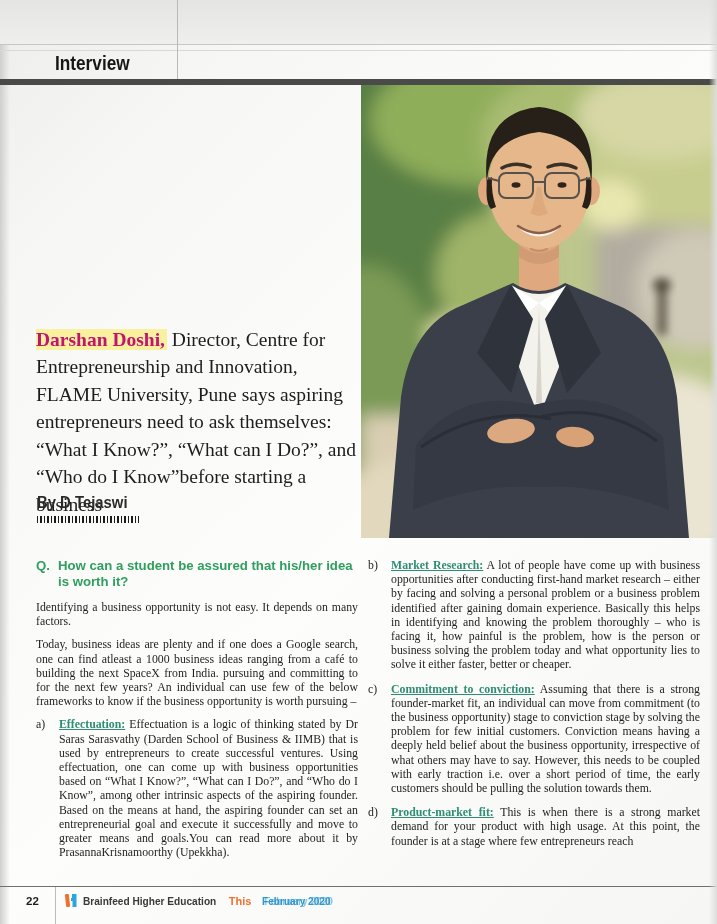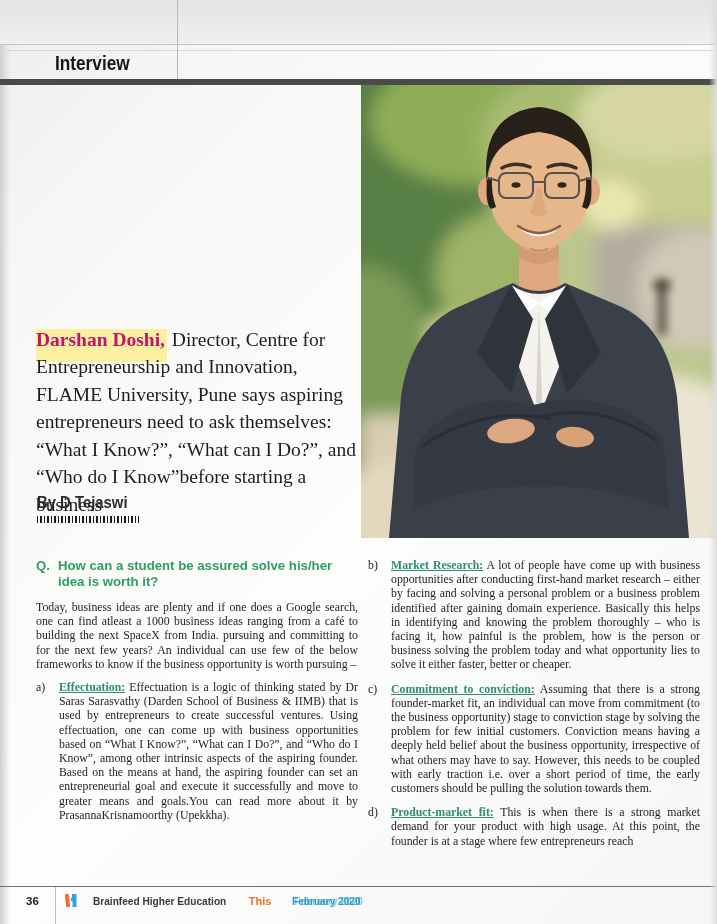--- a/index.html
+++ b/index.html
@@ -22,21 +22,21 @@
 
   
   .headline{position:absolute;left:36px;top:110px;width:330px;line-height:1;}
   .hl{display:block;font-weight:bold;transform:scaleX(0.80);transform-origin:0 50%;white-space:nowrap;letter-spacing:-0.5px;}
   .hl-teal{font-size:37px;line-height:30px;color:#1d9c90;}
   .hl-green{font-size:59px;line-height:49px;color:#7cbd43;margin-top:3px;}
 
   
   .intro{position:absolute;left:36px;top:306px;width:325px;
         font-family:"Liberation Serif",serif;font-size:19.5px;line-height:27.5px;color:#1d1d1d;}
-  .intro .name{font-weight:bold;color:#c1146e;background:#f9f1a0;padding:0 2px 12px 0;}
+  .intro .name{font-weight:bold;color:#c1146e;background:#f9f1a0;padding:0 2px 0 0;}
 
   
   .byline{position:absolute;left:37px;top:493px;font-size:16.5px;font-weight:bold;color:#2b2b2b;
         transform:scaleX(0.9);transform-origin:0 50%;}
   .barcode{position:absolute;left:37px;top:516px;width:102px;height:7px;
         background:repeating-linear-gradient(90deg,#1c1c1c 0 1px,transparent 1px 3px,#1c1c1c 3px 5px,transparent 5px 7px);}
 
   
   .photo{position:absolute;left:361px;top:85px;width:356px;height:453px;overflow:hidden;}
 
@@ -50,21 +50,21 @@
   .qhead .qp{position:absolute;left:0;top:0;}
   .para{margin:0 0 9px 0;}
   .item{position:relative;padding-left:23px;margin:0 0 10px 0;}
   .item .lbl{position:absolute;left:0;top:0;font-family:"Liberation Serif",serif;}
   .term{font-weight:bold;color:#2e8d73;text-decoration:underline;}
 
   
   .foot-line{position:absolute;left:0;top:886px;width:717px;height:0;border-top:1px solid #707070;}
   .foot-vline{position:absolute;left:55px;top:887px;width:1px;height:37px;background:#bdbdbc;}
   .pageno{position:absolute;left:26px;top:895px;font-size:11.5px;font-weight:bold;color:#1f1f1f;}
-  .brand{position:absolute;left:64px;top:893px;display:flex;align-items:center;gap:15px;font-size:11px;}
+  .brand{position:absolute;left:64px;top:893px;display:flex;align-items:center;gap:5px;font-size:11px;}
   .brand .bname{color:#3a3a3a;font-weight:bold;transform:scaleX(0.92);transform-origin:0 50%;}
   .brand .bplus{color:#f0702e;font-weight:bold;margin-left:-4px;}
   .brand .bdate{color:#2f98cd;font-weight:bold;margin-left:6px;
         text-shadow:2.5px 0 0 rgba(47,152,205,0.55);transform:scaleX(0.92);transform-origin:0 50%;}
   .logo{width:14px;height:15px;flex:0 0 auto;}
 </style>
 </head>
 <body>
 
 <div class="page">
@@ -162,22 +162,23 @@
         <path d="M157 141 Q178 155 199 141 L196 145 Q178 158 160 145 Z" fill="#f6f3ee"></path>
         <path d="M157 141 Q178 155 199 141" stroke="#8a5d48" stroke-width="2.5" fill="none" stroke-linecap="round"></path>
         <path d="M170 164 Q178 168 186 164" stroke="#c4906a" stroke-width="2" fill="none" stroke-linecap="round"></path>
       </g>
     </svg>
   </div>
 
   <div class="col col-left">
     <div class="qhead">
       <span class="qp">Q.</span>
-      <span>How can a student be assured solve his/her idea is worth it?</span>
-    </div>
+      <span>How can a student be assured that his/her idea is worth it?</span>
+    </div>
+    <p class="para">Identifying a business opportunity is not easy. It depends on many factors.</p>
     <p class="para">Today, business ideas are plenty and if one does a Google search, one can find atleast a 1000 business ideas ranging from a café to building the next SpaceX from India. pursuing and committing to for the next few years? An individual can use few of the below frameworks to know if the business opportunity is worth pursuing –</p>
     <div class="item">
       <span class="lbl">a)</span>
       <span class="term">Effectuation:</span><span> Effectuation is a logic of thinking stated by Dr Saras Sarasvathy (Darden School of Business &amp; IIMB) that is used by entrepreneurs to create successful ventures. Using effectuation, one can come up with business opportunities based on “What I Know?”, “What can I Do?”, and “Who do I Know”, among other intrinsic aspects of the aspiring founder. Based on the means at hand, the aspiring founder can set an entrepreneurial goal and execute it successfully and move to greater means and goals.You can read more about it by PrasannaKrisnamoorthy (Upekkha).</span>
     </div>
   </div>
 
   <div class="col col-right">
     <div class="item">
       <span class="lbl">b)</span>
@@ -188,21 +189,21 @@
       <span class="term">Commitment to conviction:</span><span> Assuming that there is a strong founder-market fit, an individual can move from commitment (to the business opportunity) stage to conviction stage by solving the problem for few initial customers. Conviction means having a deeply held belief about the business opportunity, irrespective of what others may have to say. However, this needs to be coupled with early traction i.e. over a short period of time, the early customers should be pulling the solution towards them.</span>
     </div>
     <div class="item">
       <span class="lbl">d)</span>
       <span class="term">Product-market fit:</span><span> This is when there is a strong market demand for your product with high usage. At this point, the founder is at a stage where few entrepreneurs reach</span>
     </div>
   </div>
 
   <div class="foot-line"></div>
   <div class="foot-vline"></div>
-  <div class="pageno">36</div>
+  <div class="pageno">22</div>
   <div class="brand">
     <svg class="logo" viewBox="0 0 14 15">
       <rect x="1.5" y="1" width="4" height="13" rx="1.2" fill="#f0702e" transform="rotate(-6 3.5 7.5)"></rect>
       <path d="M8 1 L12.5 1 L12.5 14 L8.5 14 L8.5 8 L7 8 L7 5 L8 5 Z" fill="#2aa7df"></path>
     </svg>
     <span class="bname">Brainfeed Higher Education</span>
     <span class="bplus">This</span>
     <span class="bdate">February 2020</span>
   </div>
 

